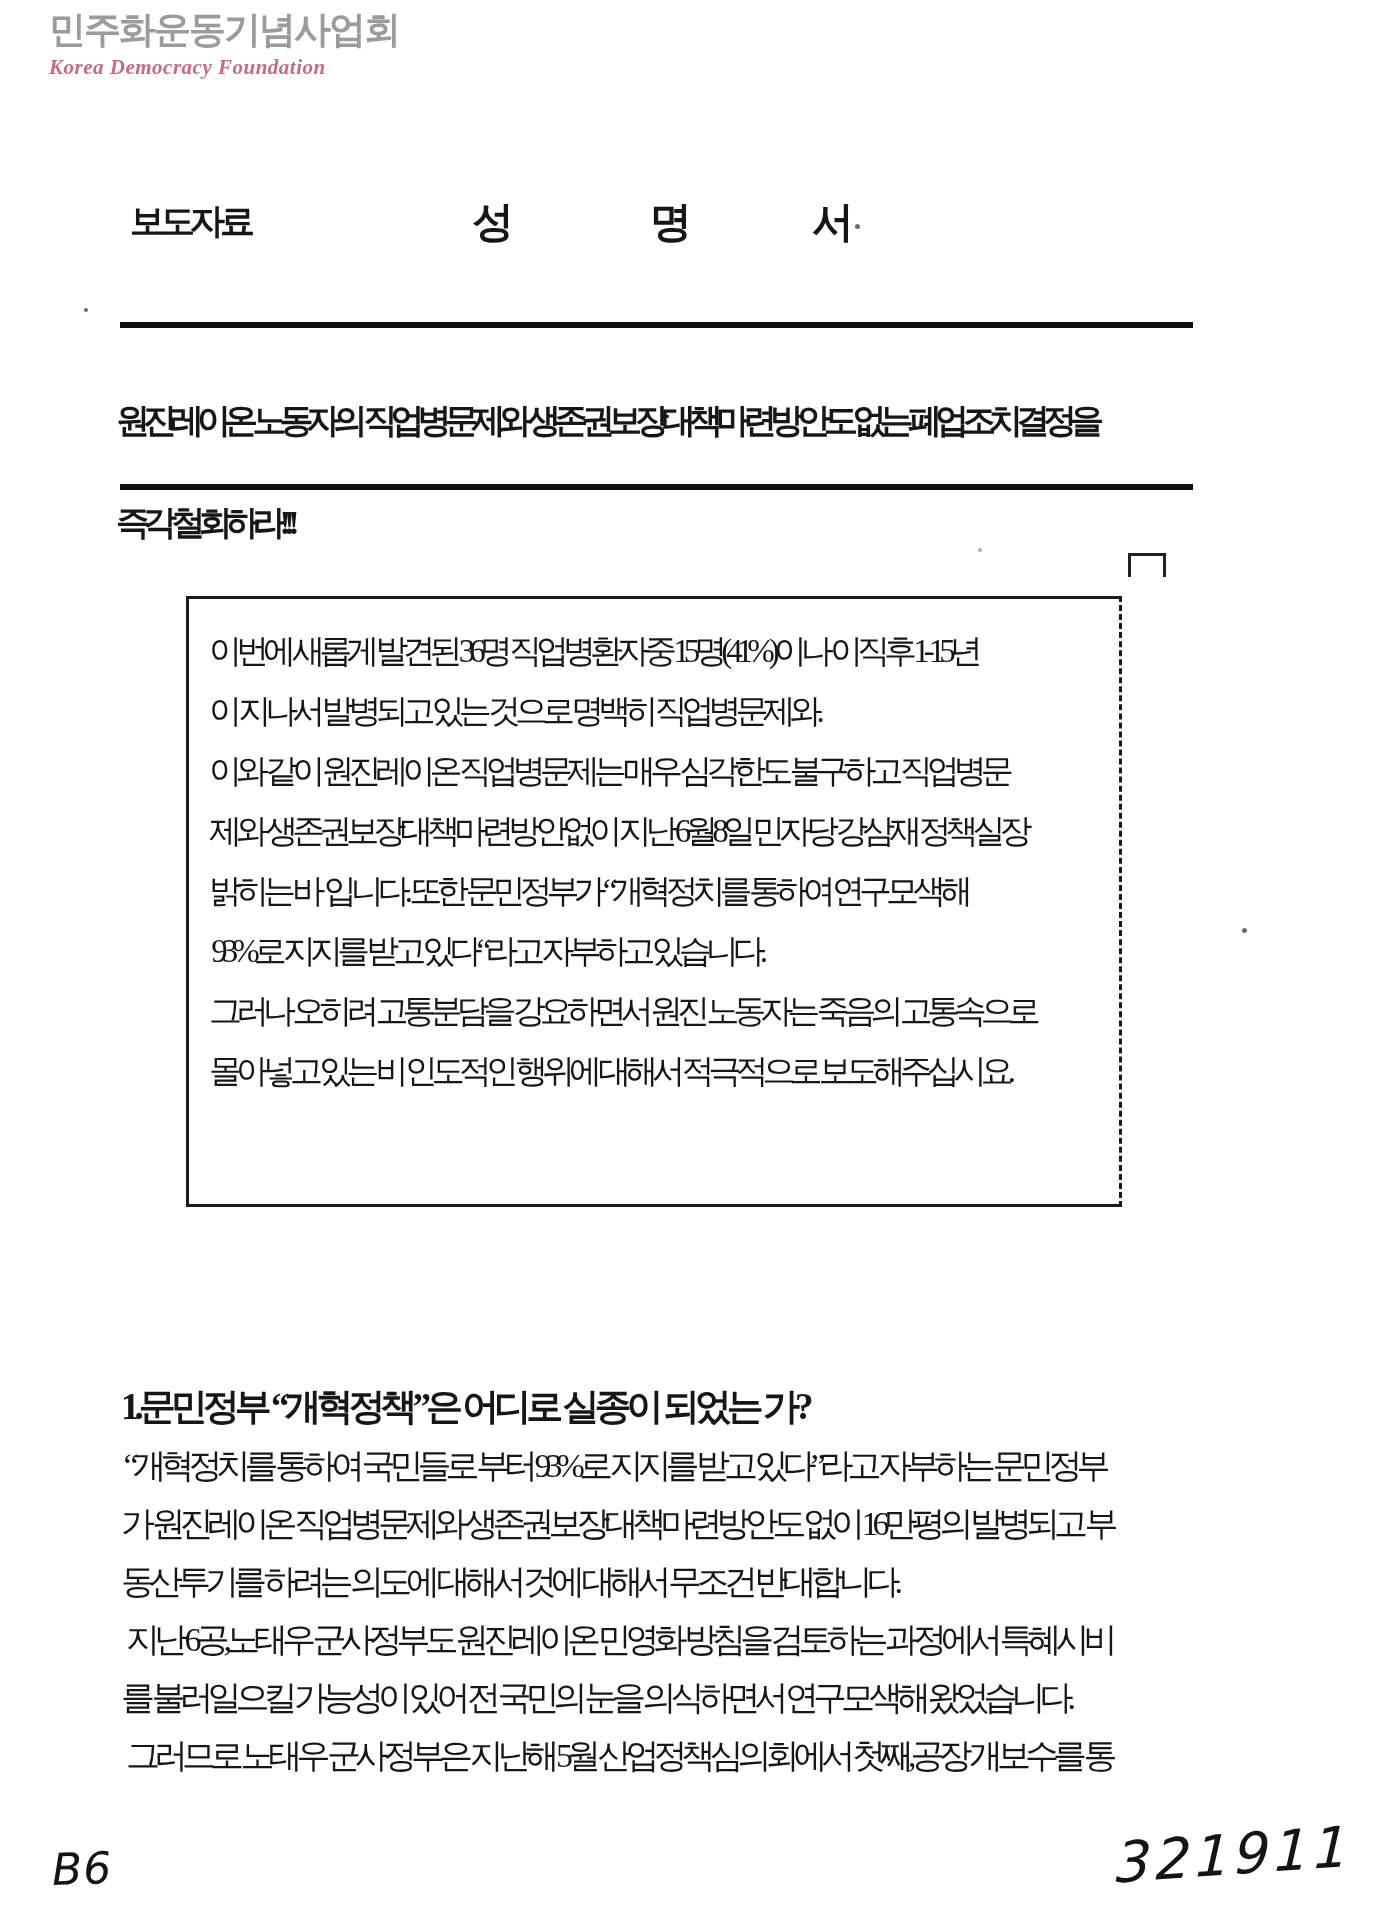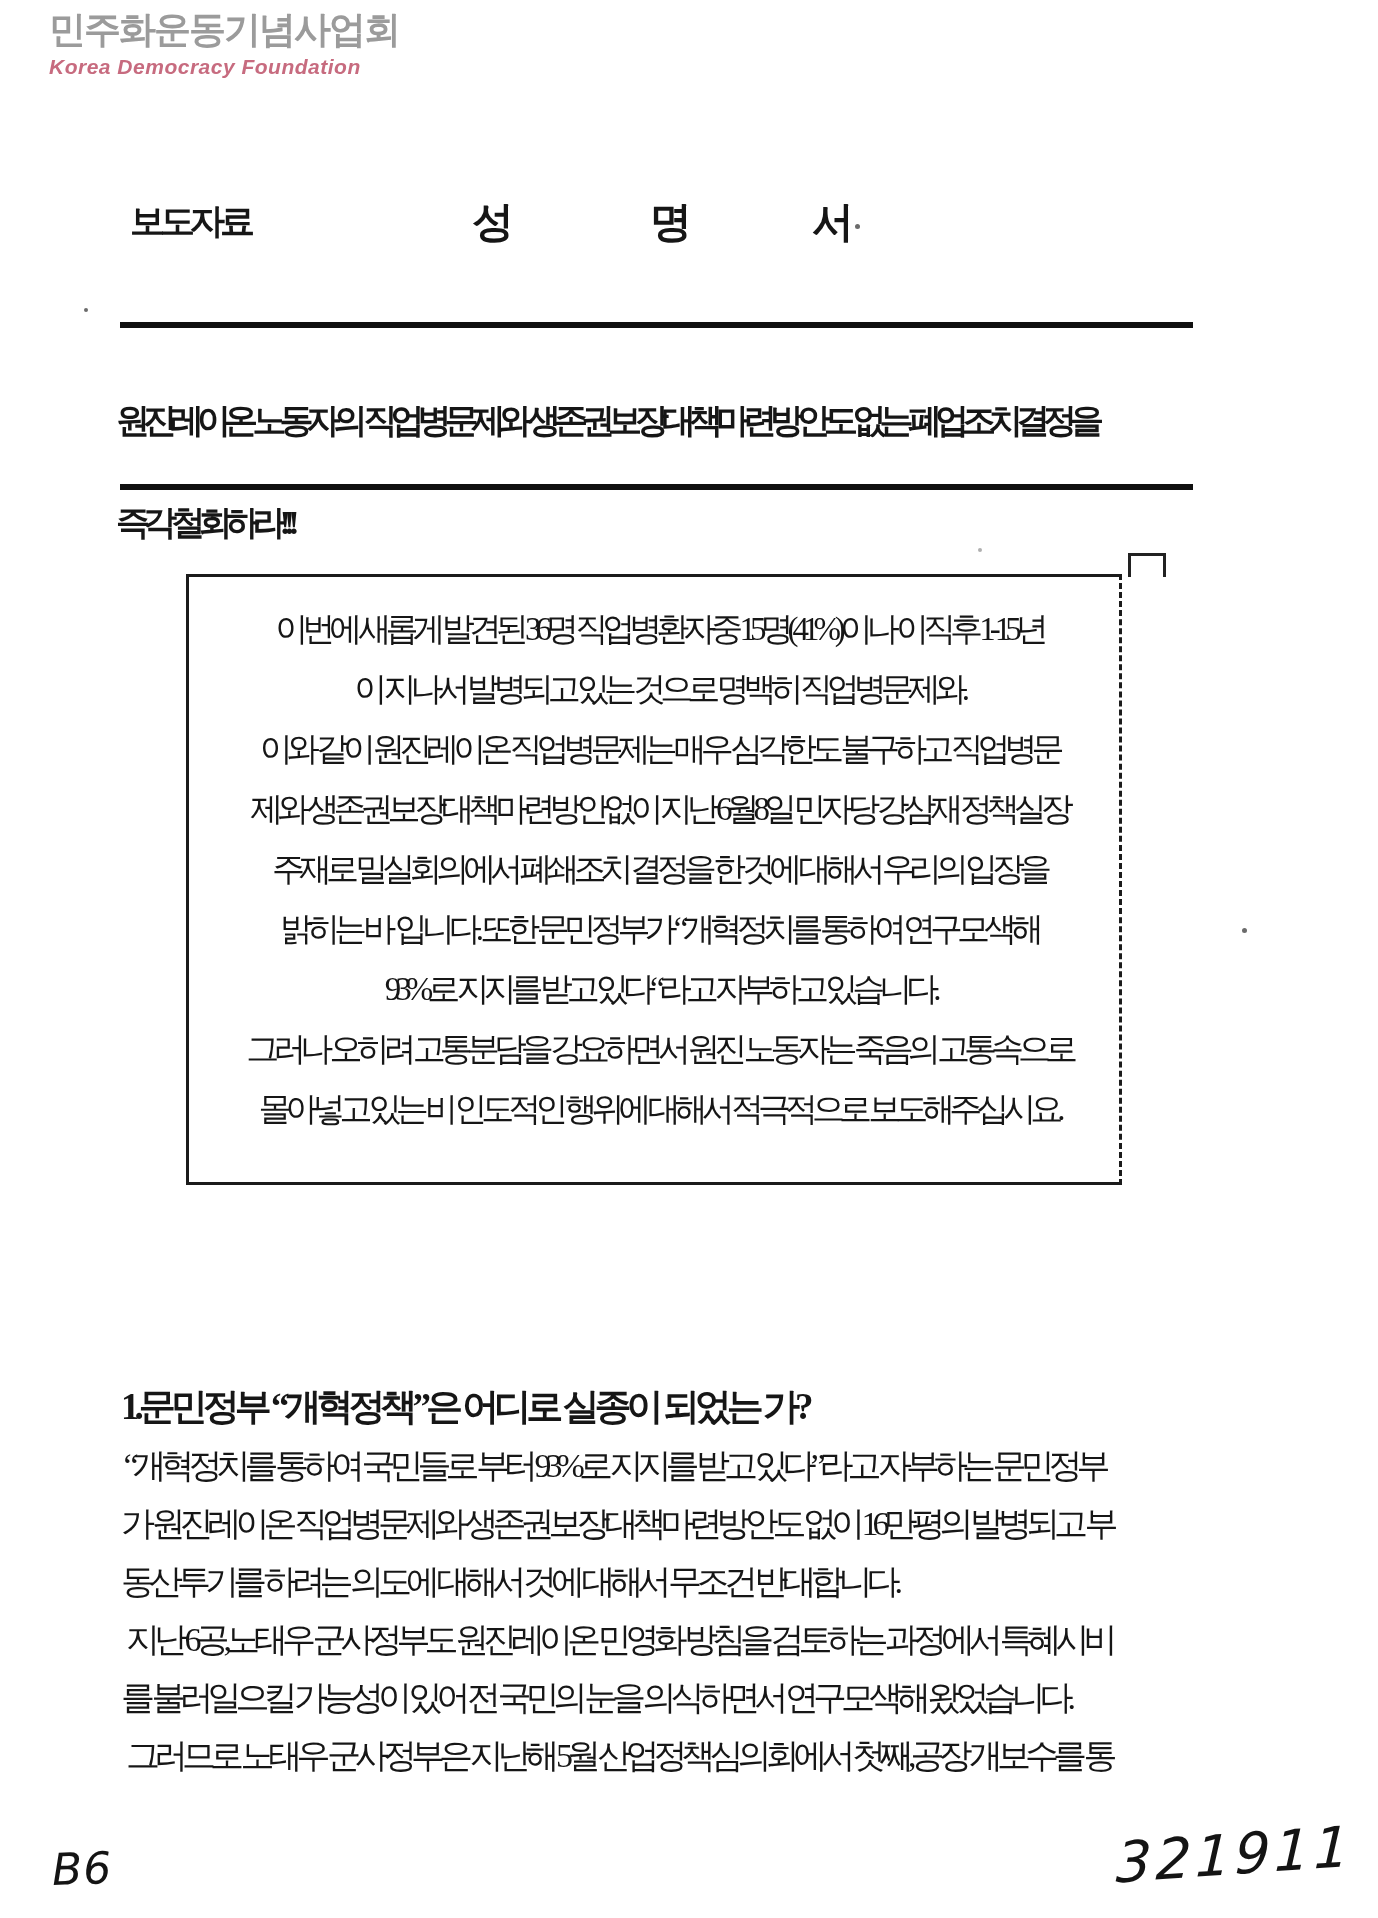--- a/index.html
+++ b/index.html
@@ -18,21 +18,21 @@
   .logo-kr {
     font-family: "DejaVu Sans", sans-serif;
     font-weight: bold;
     font-size: 37px;
     letter-spacing: -2px;
     color: var(--logo_gray, #9b9b9b);
     line-height: 44px;
     white-space: pre;
   }
   .logo-en {
-    font-family: Liberation Sans, sans-serif;
+    font-family: Liberation Serif, serif;
     font-weight: bold;
     font-style: italic;
     font-size: 21px;
     letter-spacing: 0.5px;
     color: var(--logo_pink, #c76b7f);
     margin-top: 3px;
     white-space: pre;
   }
 
   
@@ -67,27 +67,26 @@
   .corner-mark {
     position: absolute; left: 1128px; top: 553px; width: 38px; height: 24px;
     border-top: 3px solid #222;
     border-left: 3px solid #222;
     border-right: 3px solid #222;
     box-sizing: border-box;
   }
 
   
   .callout {
-    position: absolute; left: 186px; top: 574px; width: 936px; height: 611px;
+    position: absolute; left: 186px; top: 596px; width: 936px; height: 611px;
     border: 3px solid #1b1b1b;
     border-right-style: dashed;
     box-sizing: border-box;
     padding: 22px 10px 0 20px;
     overflow: hidden;
-    text-align: center;
   }
   .callout .box-line {
     font-size: 33px; line-height: 60px; letter-spacing: -6px; white-space: pre;
   }
 
   
   .body-block {
     position: absolute; left: 121px; top: 1377px; width: 1255px;
     overflow: hidden;
   }
@@ -142,21 +141,20 @@
   </div>
   <div class="rule rule-bottom"></div>
 
   <div class="corner-mark"></div>
 
   <div class="callout">
     <div class="box-line">이번에 새롭게 발견된 36명 직업병환자중 15명(41%)이나 이직후 1-15년</div>
     <div class="box-line">이 지나서 발병되고 있는 것으로 명백히 직업병문제와.</div>
     <div class="box-line">이와 같이 원진레이온 직업병문제는 매우 심각한도 불구하고 직업병문</div>
     <div class="box-line">제와 생존권보장대책마련방안없이 지난 6월8일 민자당 강삼재 정책실장</div>
-    <div class="box-line">주재로 밀실회의에서 폐쇄조치 결정을 한 것에 대해서 우리의 입장을</div>
     <div class="box-line">밝히는 바  입니다. 또한 문민정부가 “개혁정치를 통하여 연구모색해</div>
     <div class="box-line"> 93%로 지지를 받고 있다“라고 자부하고 있습니다.</div>
     <div class="box-line">그러나 오히려 고통분담을 강요하면서 원진 노동자는 죽음의 고통속으로</div>
     <div class="box-line">몰아넣고 있는 비 인도적인 행위에 대해서 적극적으로 보도해주십시요.</div>
   </div>
 
   <div class="body-block">
     <div class="section-heading">1.문민정부 “개혁정책”은 어디로 실종이 되었는 가?</div>
     <div class="body-line"> “개혁정치를 통하여 국민들로 부터 93%로 지지를 받고 있다”라고 자부하는 문민정부</div>
     <div class="body-line">가 원진레이온 직업병문제와 생존권보장대책마련방안도 없이 16만평의 발병되고 부</div>

